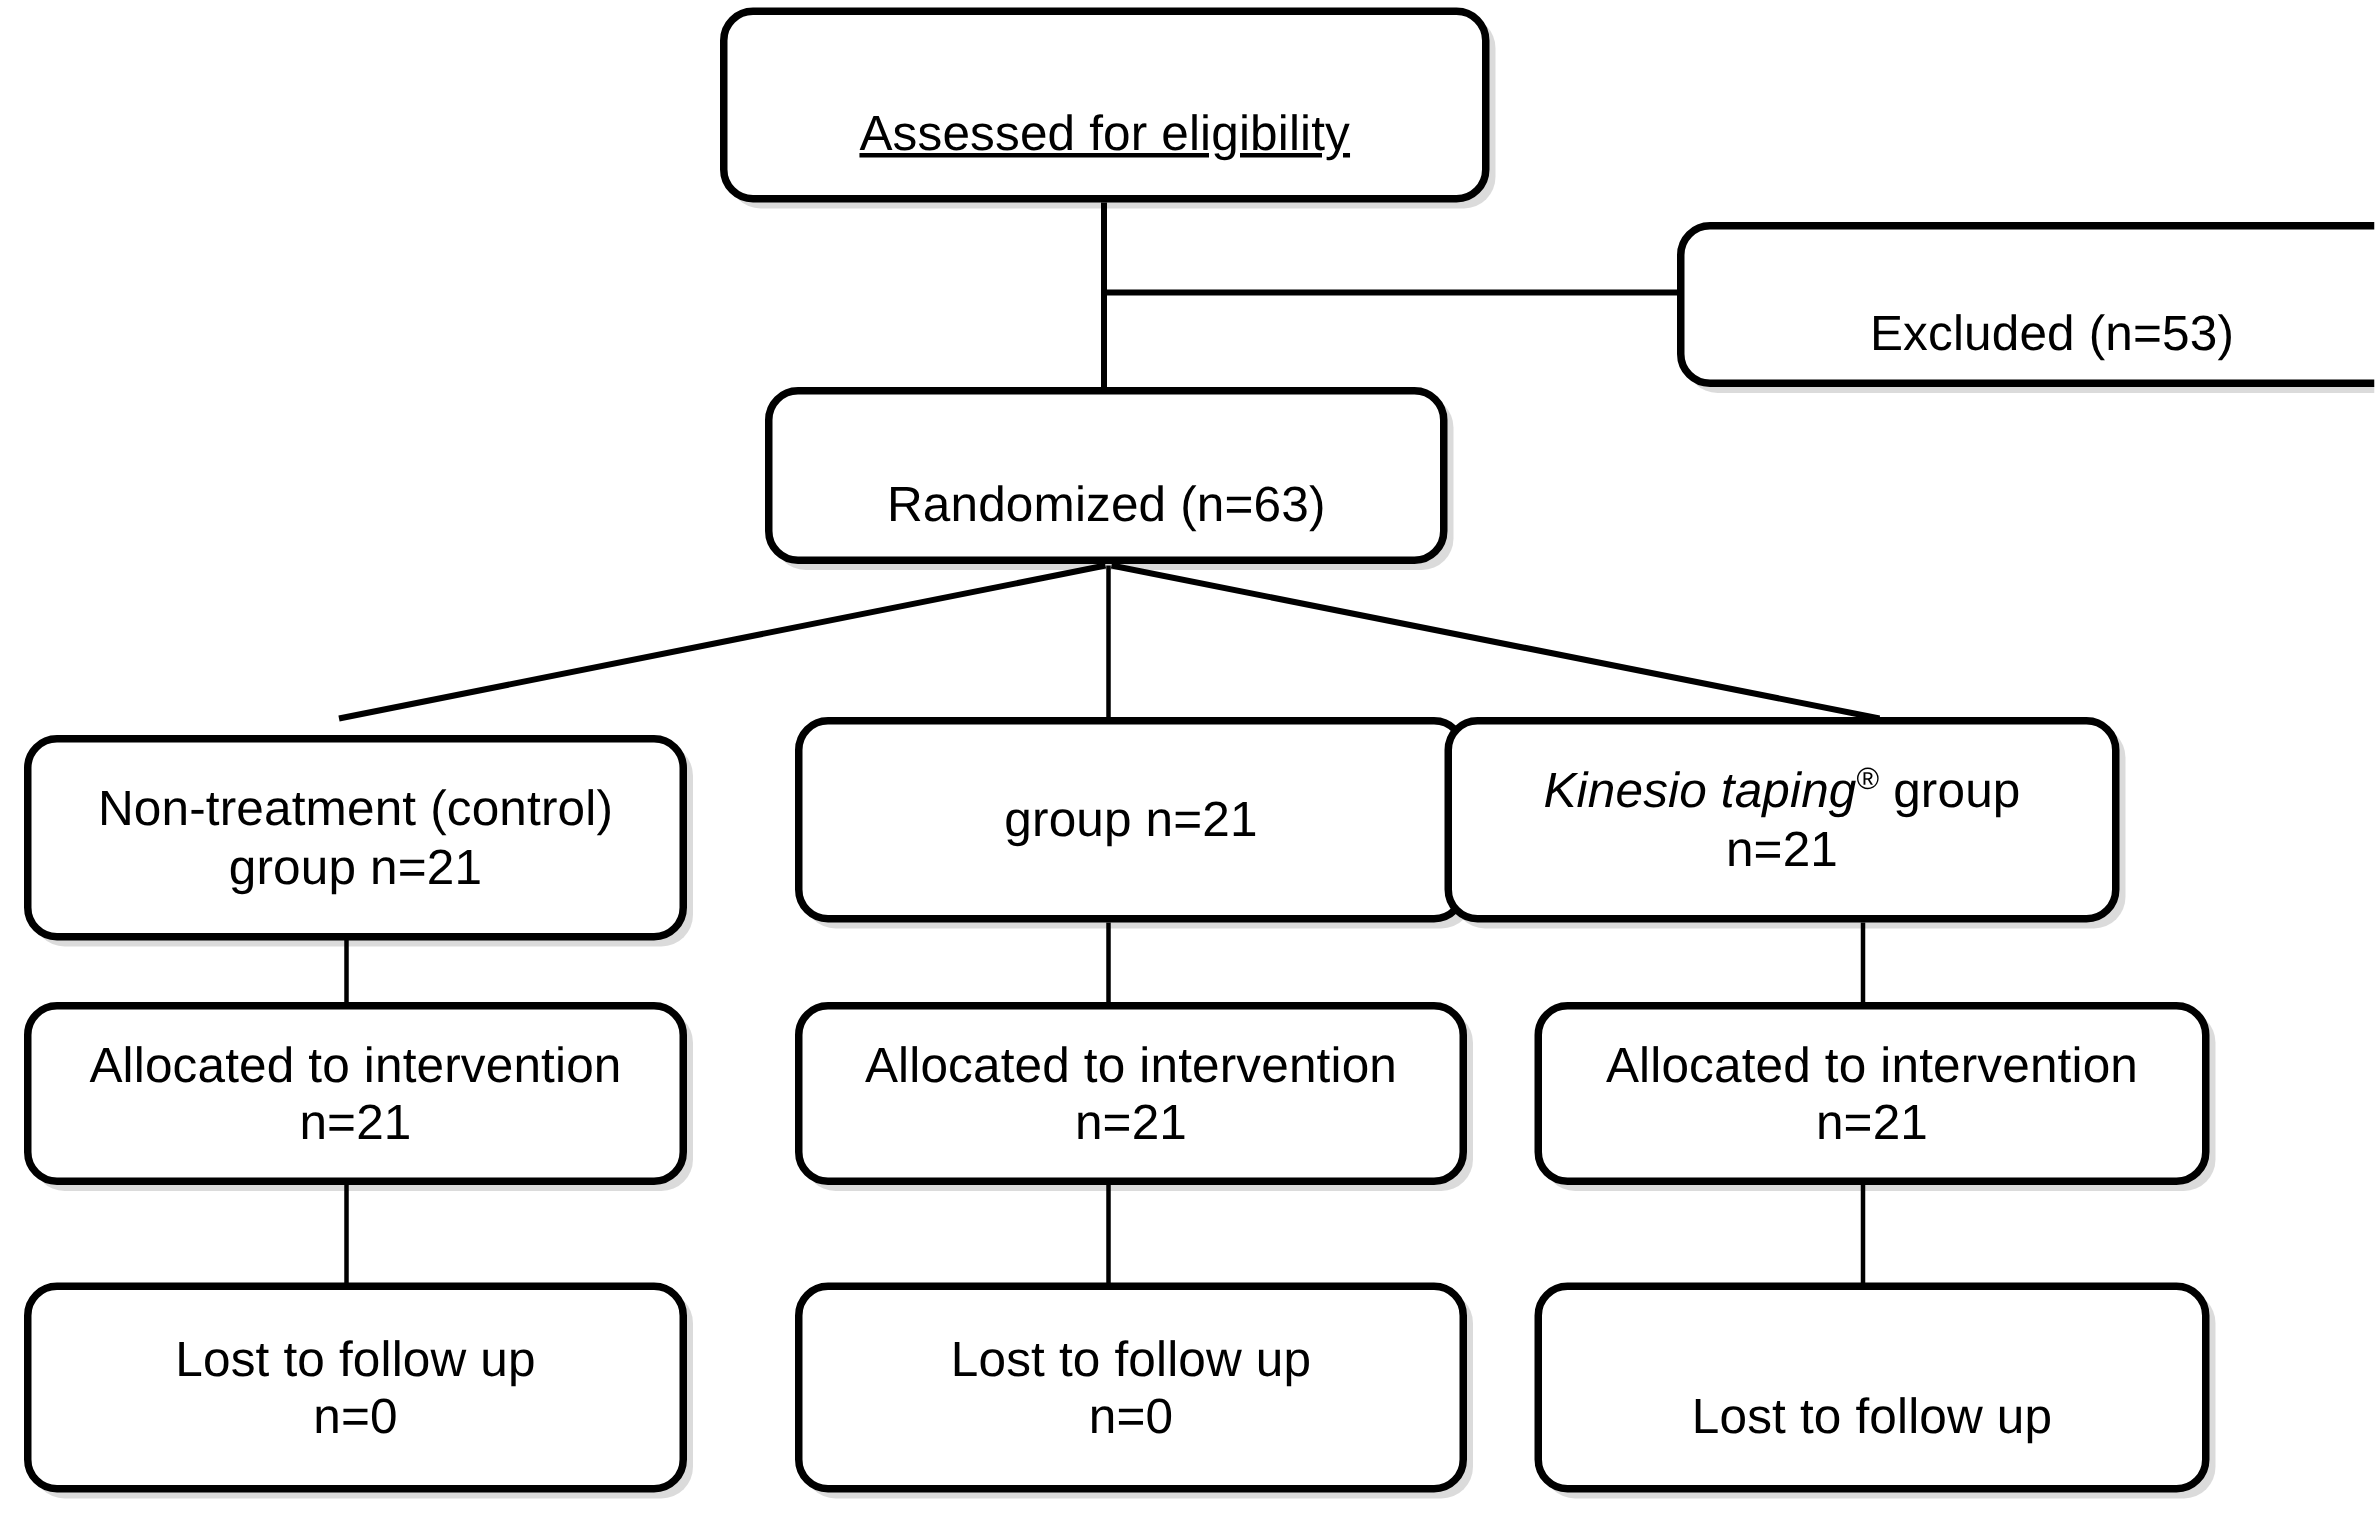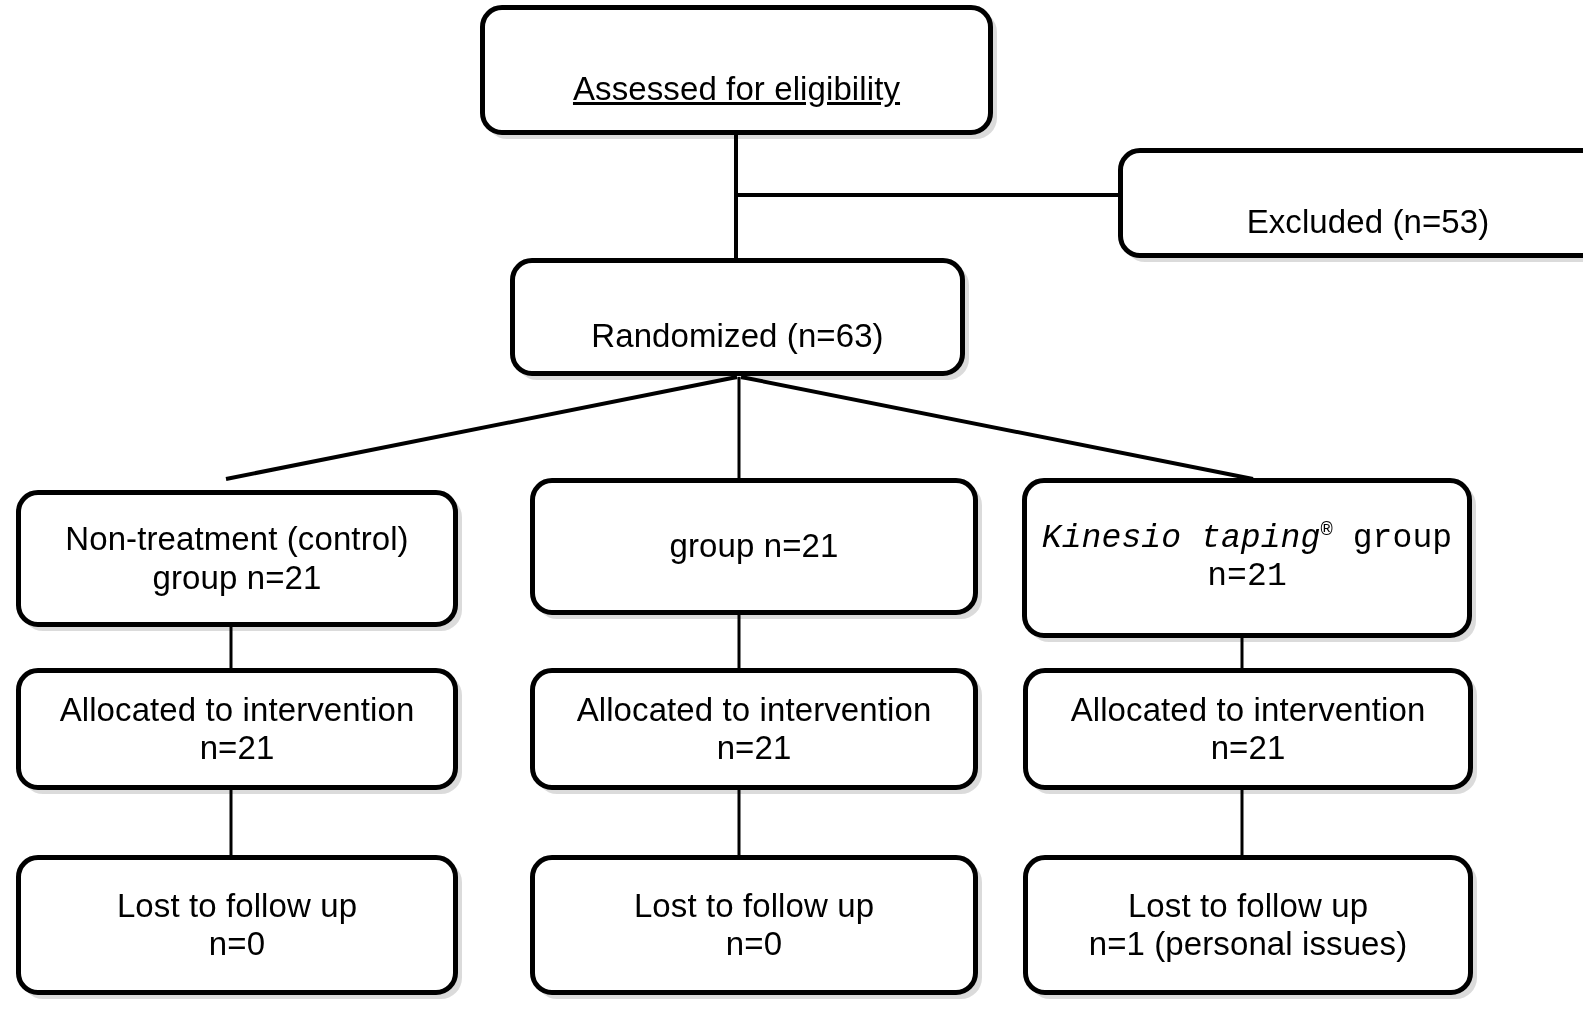--- a/index.html
+++ b/index.html
@@ -58,21 +58,21 @@
     vertical-align: super;
     line-height: 0;
   }
   
   #node-assessed      { left: 480px; top: 5px;   width: 513px; height: 130px; text-decoration: underline; }
   #node-excluded      { left: 1118px; top: 148px; width: 500px; height: 110px; }
   #node-randomized    { left: 510px; top: 258px; width: 455px; height: 118px; }
 
   #node-group-control { left: 16px;   top: 478px; width: 442px; height: 137px; margin-top: 12px; }
   #node-group-placebo { left: 530px;  top: 478px; width: 448px; height: 137px; }
-  #node-group-kinesio { left: 1022px; top: 478px; width: 450px; height: 160px; font-family: Liberation Mono, monospace; }
+  #node-group-kinesio { left: 963px; top: 478px; width: 450px; height: 137px; }
 
   #node-alloc-control { left: 16px;   top: 668px; width: 442px; height: 122px; }
   #node-alloc-placebo { left: 530px;  top: 668px; width: 448px; height: 122px; }
   #node-alloc-kinesio { left: 1023px; top: 668px; width: 450px; height: 122px; }
 
   #node-lost-control  { left: 16px;   top: 855px; width: 442px; height: 140px; }
   #node-lost-placebo  { left: 530px;  top: 855px; width: 448px; height: 140px; }
   #node-lost-kinesio  { left: 1023px; top: 855px; width: 450px; height: 140px; }
 </style>
 </head>
@@ -170,17 +170,16 @@
   <div class="node" id="node-lost-placebo">
     <span class="label">
       <span>Lost to follow up</span>
       <span class="line2">n=0</span>
     </span>
   </div>
 
   <div class="node" id="node-lost-kinesio">
     <span class="label">
       <span>Lost to follow up</span>
-      <span class="line2">n=1 (personal issues)</span>
     </span>
   </div>
 
 </div>
 
 </body></html>

